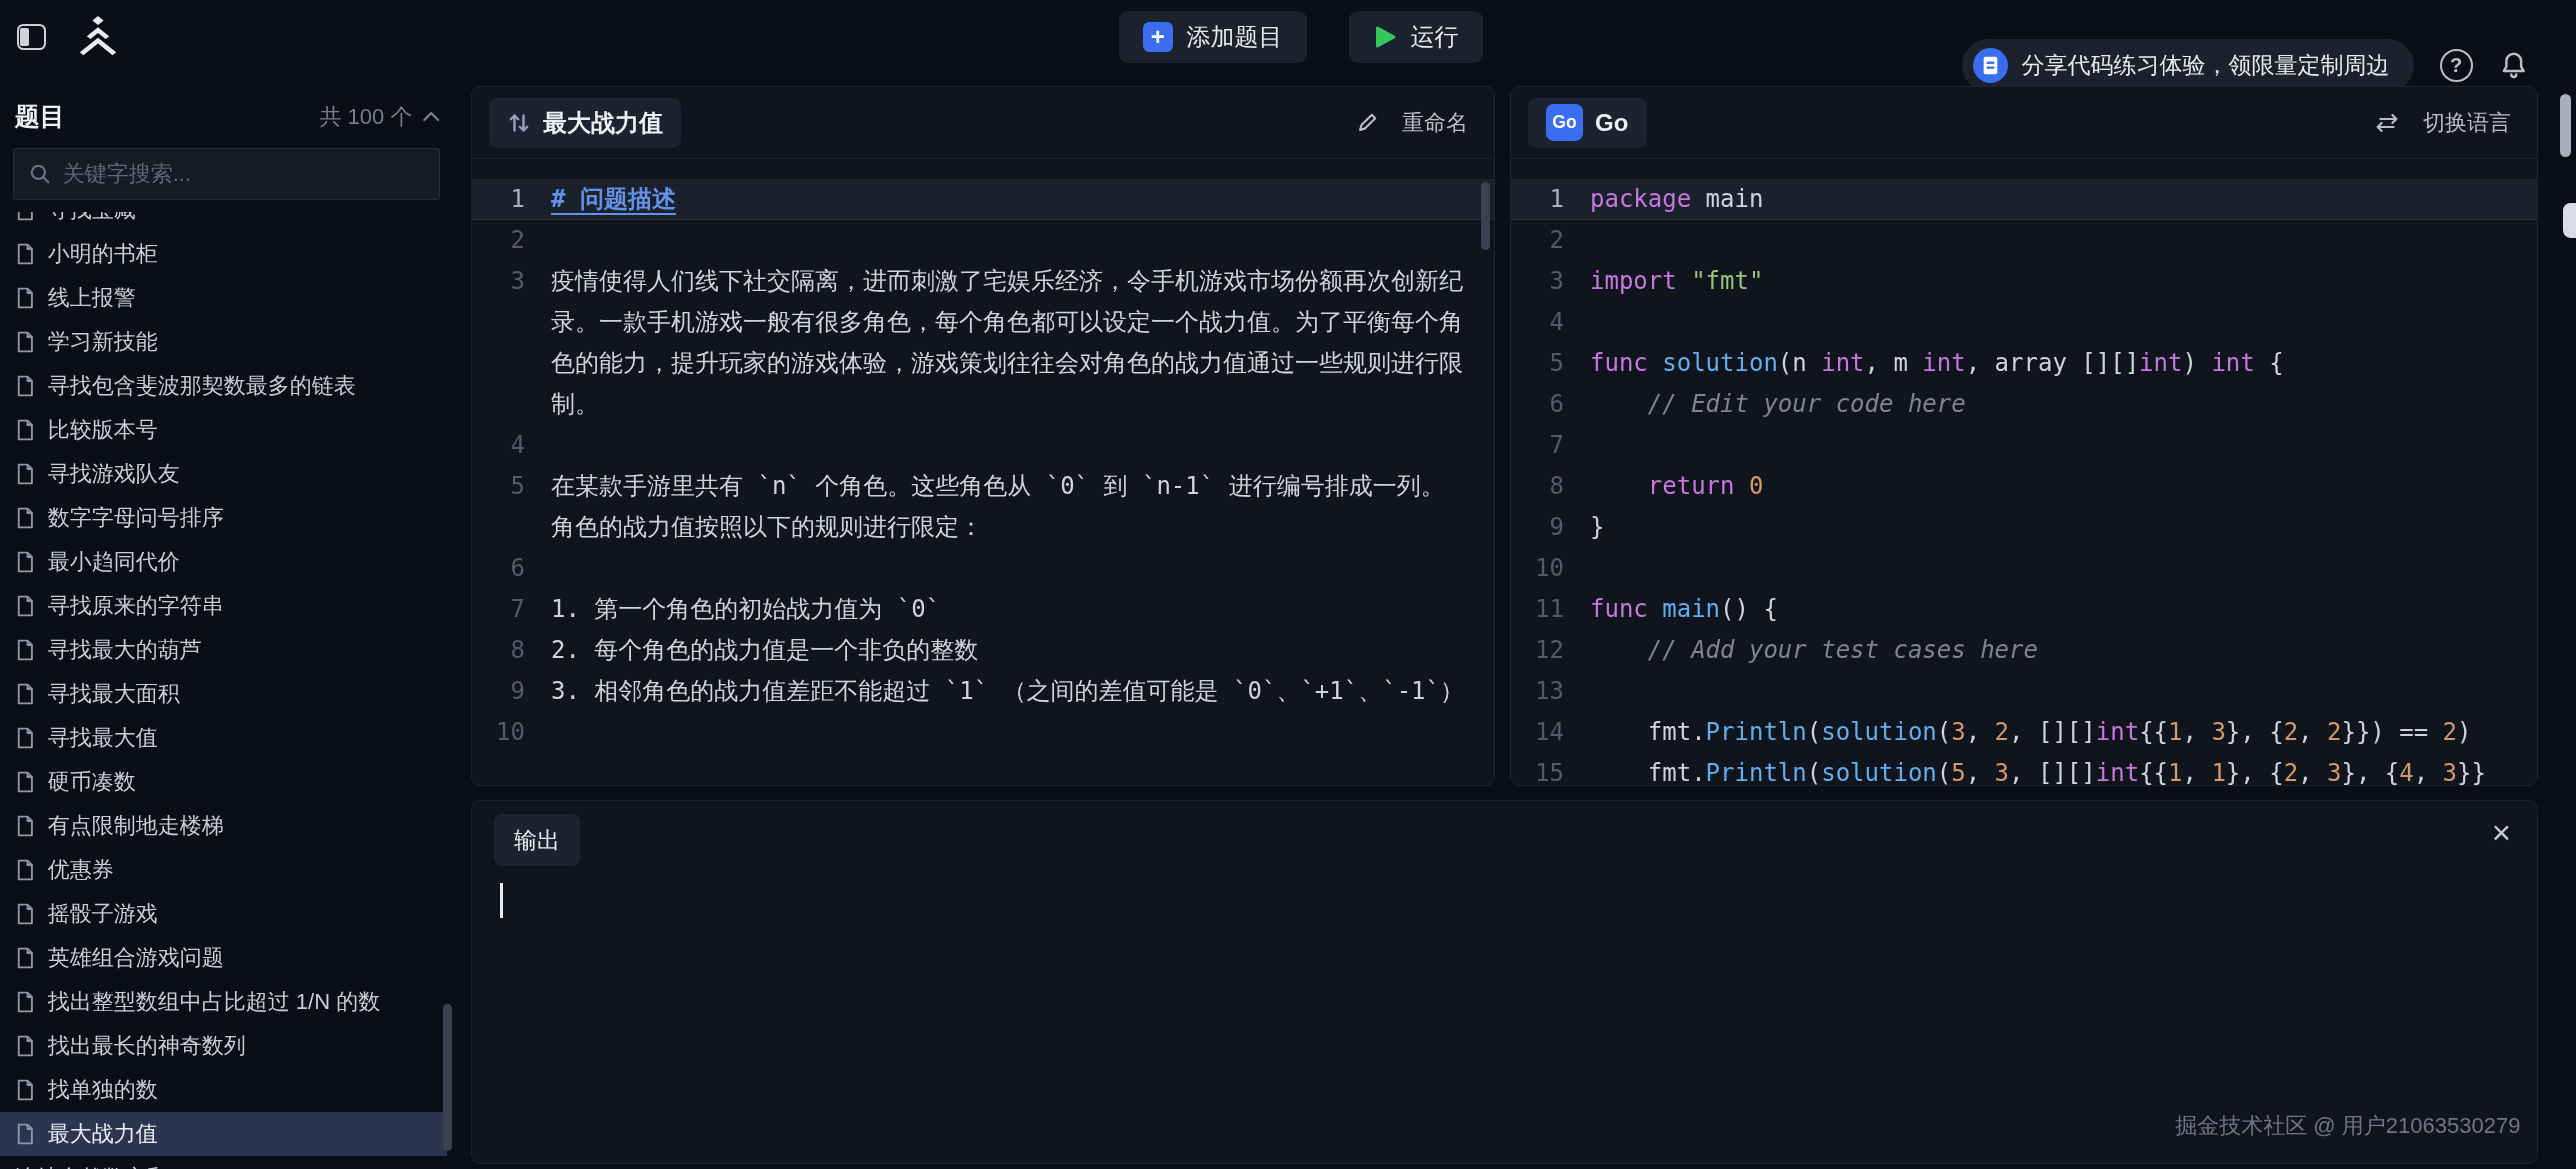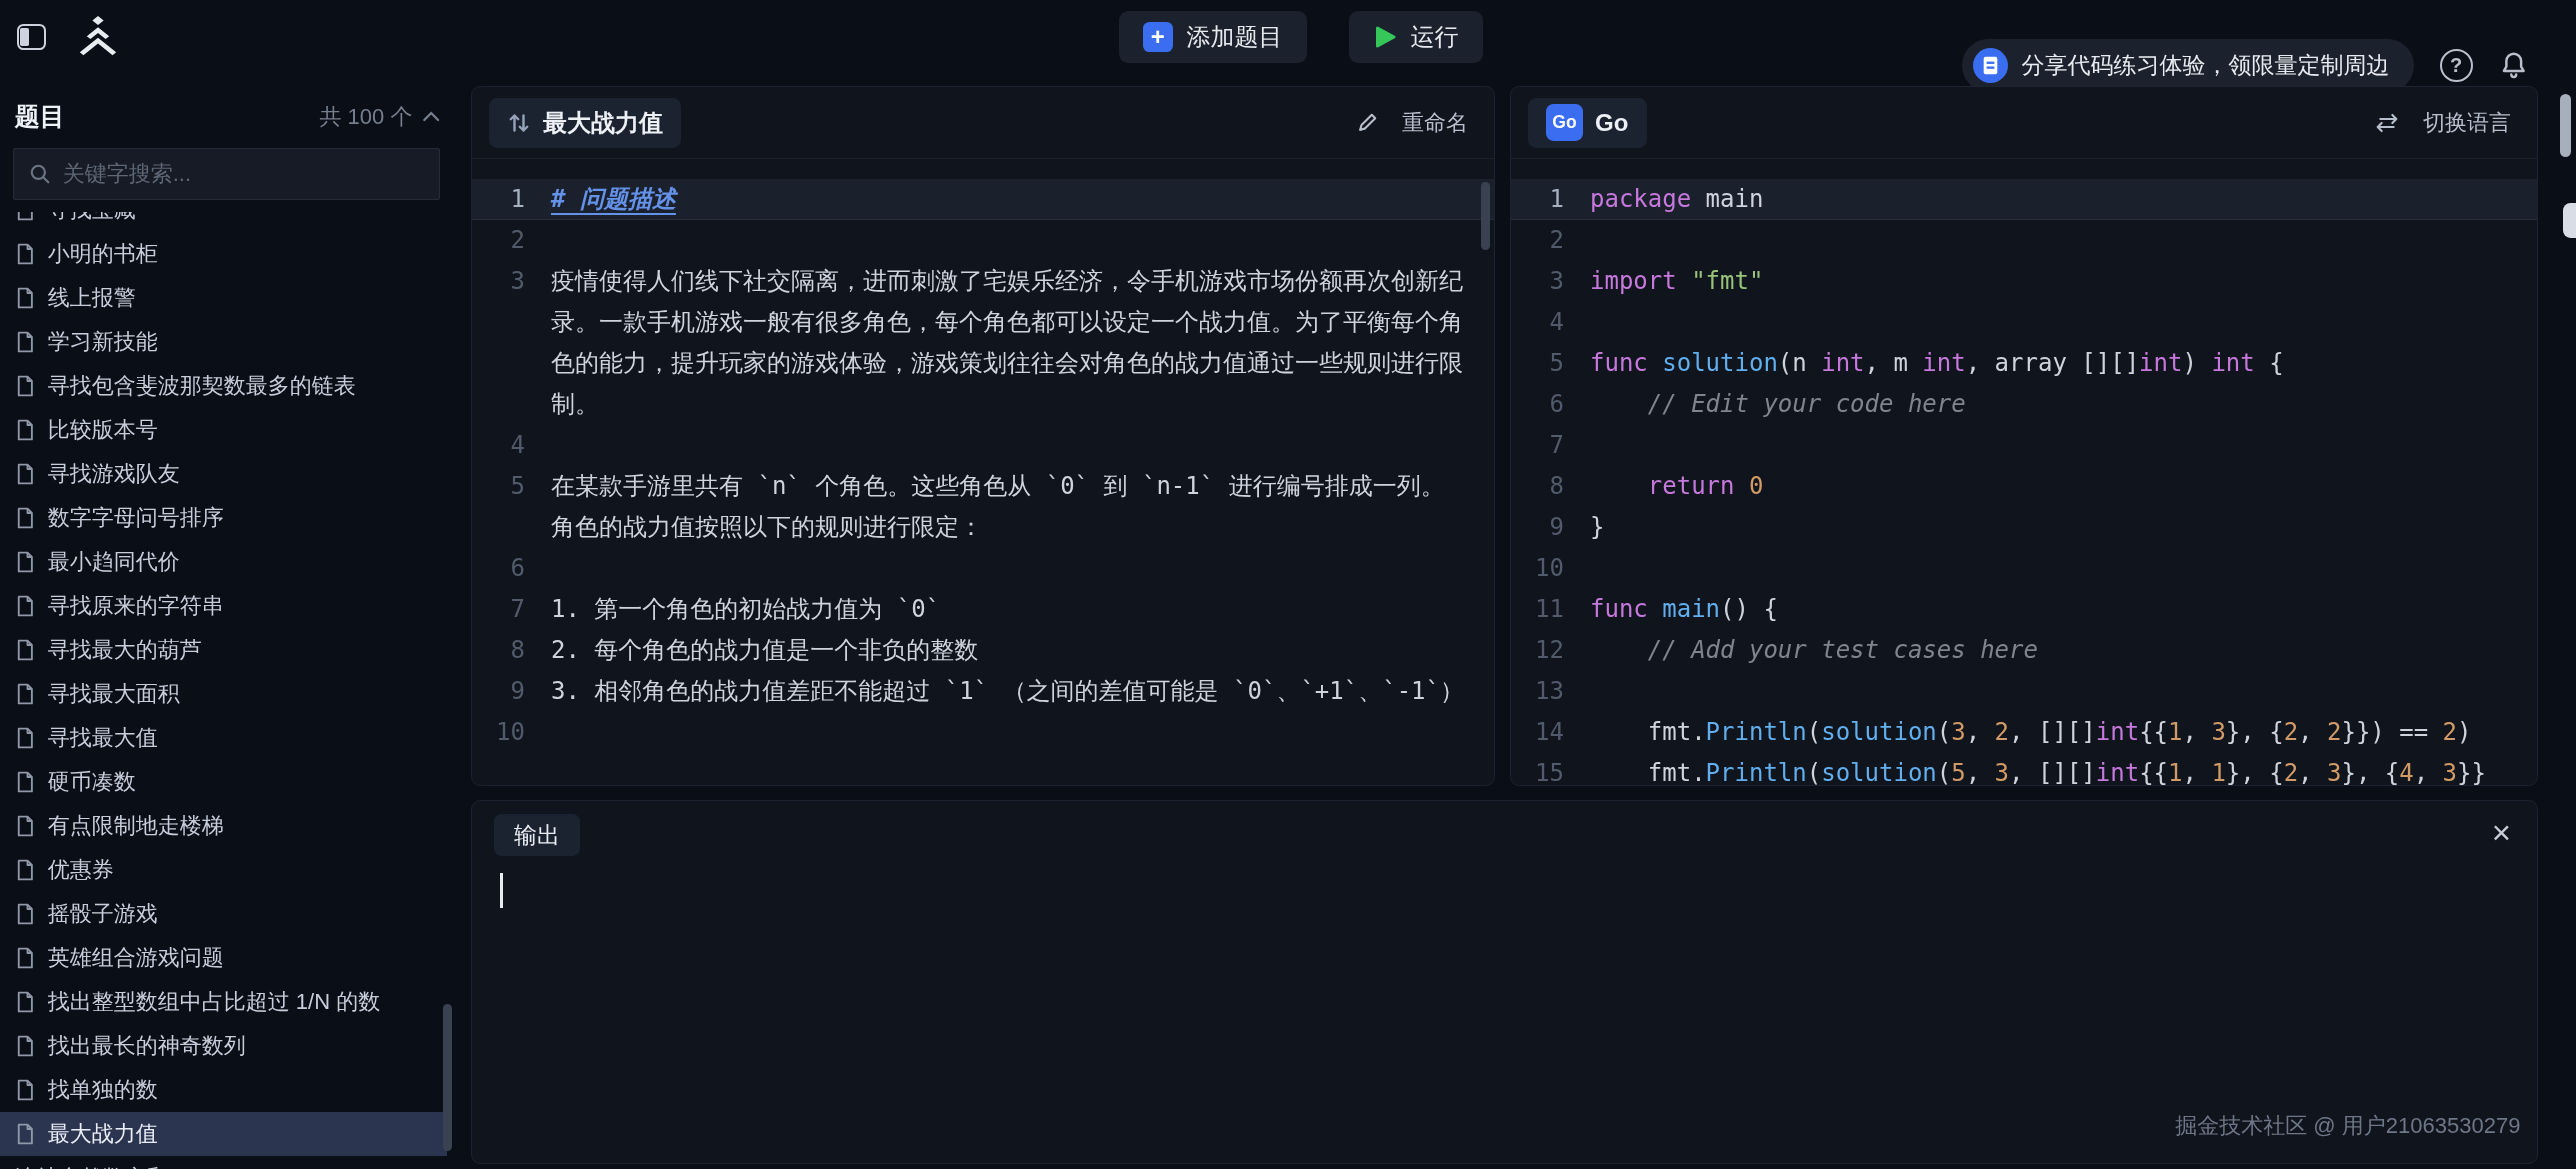--- a/index.html
+++ b/index.html
@@ -61,28 +61,28 @@
 
   
   .ed { position:absolute; left:0; right:0; top:72px; bottom:0; padding-top:20px; overflow:hidden;
         font-family:"DejaVu Sans Mono",monospace; font-size:24px; line-height:41px; }
   .ed-row { display:flex; }
   .ed-row.active { background:rgba(130,150,190,0.10); box-shadow:inset 0 -0.9px 0 rgba(255,255,255,0.06); }
   .gut { flex:0 0 79px; text-align:right; padding-right:26px; color:#525b6b; user-select:none; }
   .ed-row.active .gut { color:#a7b0c0; }
   .txt { flex:1; color:#ced4de; white-space:pre-wrap; word-break:break-all; padding-right:29.5px; }
   .code .txt { white-space:pre; word-break:normal; }
-  .heading { color:var(--heading); text-decoration:underline; text-underline-offset:6.4px; font-weight:bold;font-style:italic; }
+  .heading { color:var(--heading); text-decoration:underline; text-underline-offset:6.4px; font-weight:bold; }
   .tk-kw{color:var(--kw);} .tk-str{color:var(--str);} .tk-com{color:var(--com);font-style:italic;}
   .tk-num{color:var(--num);} .tk-fn{color:var(--fn);} .tk-ty{color:var(--ty);} .tk-pl{color:#ced4de;}
   .md-scrollbar { position:absolute; right:3.7px; top:95px; width:9.2px; height:68px; background:#3a4252; border-radius:4.6px; }
 
   
   .out-head { display:flex; justify-content:space-between; align-items:flex-start; padding:13px 26px 0 22px; }
-  .out-tab { height:42px; background:#1c2330; border-radius:7.4px; display:flex; align-items:center;
+  .out-tab { height:52px; background:#1c2330; border-radius:7.4px; display:flex; align-items:center;
              padding:0 20px; color:#e9edf3; font-size:23px; cursor:pointer; }
   .close-btn { background:none; border:none; color:#c6cdd8; font-size:33px; line-height:1; cursor:pointer; margin-top:1.8px; }
   .out-body { padding:16.6px 0 0 28px; }
   .caret { display:inline-block; width:2.8px; height:35px; background:#e8ecf2; animation:blink 1s steps(1) infinite; }
   @keyframes blink { 50% { opacity:0; } }
   .watermark { position:absolute; right:16.6px; bottom:22px; color:#6e7787; font-size:22px;margin-left:28px; }
 
   
   .page-scrollbar { position:absolute; right:5.5px; top:94px; width:11px; height:63px; background:#a7afbd; border-radius:5.5px; }
   .edge-sliver { position:absolute; right:0; top:203px; width:13px; height:35px; background:#d9dde5; border-radius:7.4px 0 0 7.4px; }

